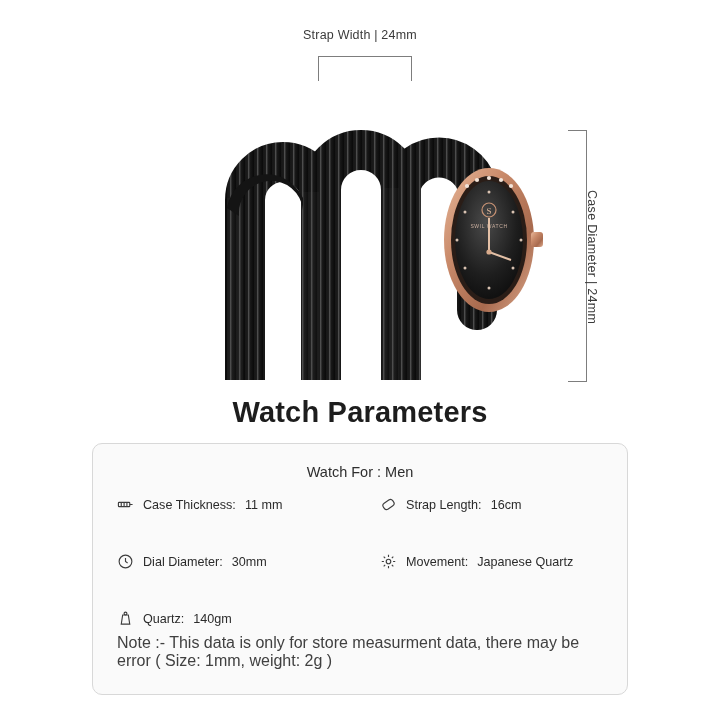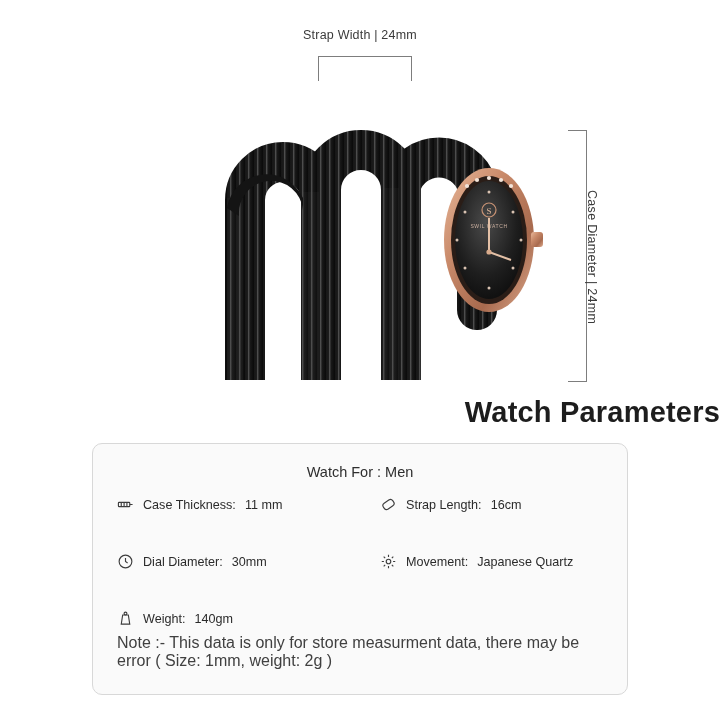--- a/index.html
+++ b/index.html
@@ -72,21 +72,21 @@
   .watch-wrap {
     position: absolute;
     top: 80px;
     left: 185px;
     width: 370px;
     height: 300px;
   }
 
   
   .title {
-    text-align: right;
+    text-align: center;
     font-size: 29px;
     font-weight: bold;
     letter-spacing: .2px;
     color: #1d1d1d;
     margin-top: 6px;
   }
 
   
   .panel {
     position: absolute;
@@ -307,21 +307,21 @@
 
     <div class="spec">
       <span class="ico">
         <svg width="17" height="17" viewBox="0 0 24 24">
             <g fill="none" stroke="#3d3d3d" stroke-width="1.6">
           <path d="M8 7h8l2 13H6z"></path>
               <circle cx="12" cy="5" r="2"></circle>
             </g>
           </svg>
       </span>
-      <span class="lbl">Weight:</span>
+      <span class="lbl">Quartz:</span>
       <span class="val">140gm</span>
     </div>
 
 
   </div>
 
   <div class="note-warn">Note :- This data is only for store measurment data, there may be error ( Size: 1mm, weight: 2g )</div>
 </div>
 
 </body></html>

